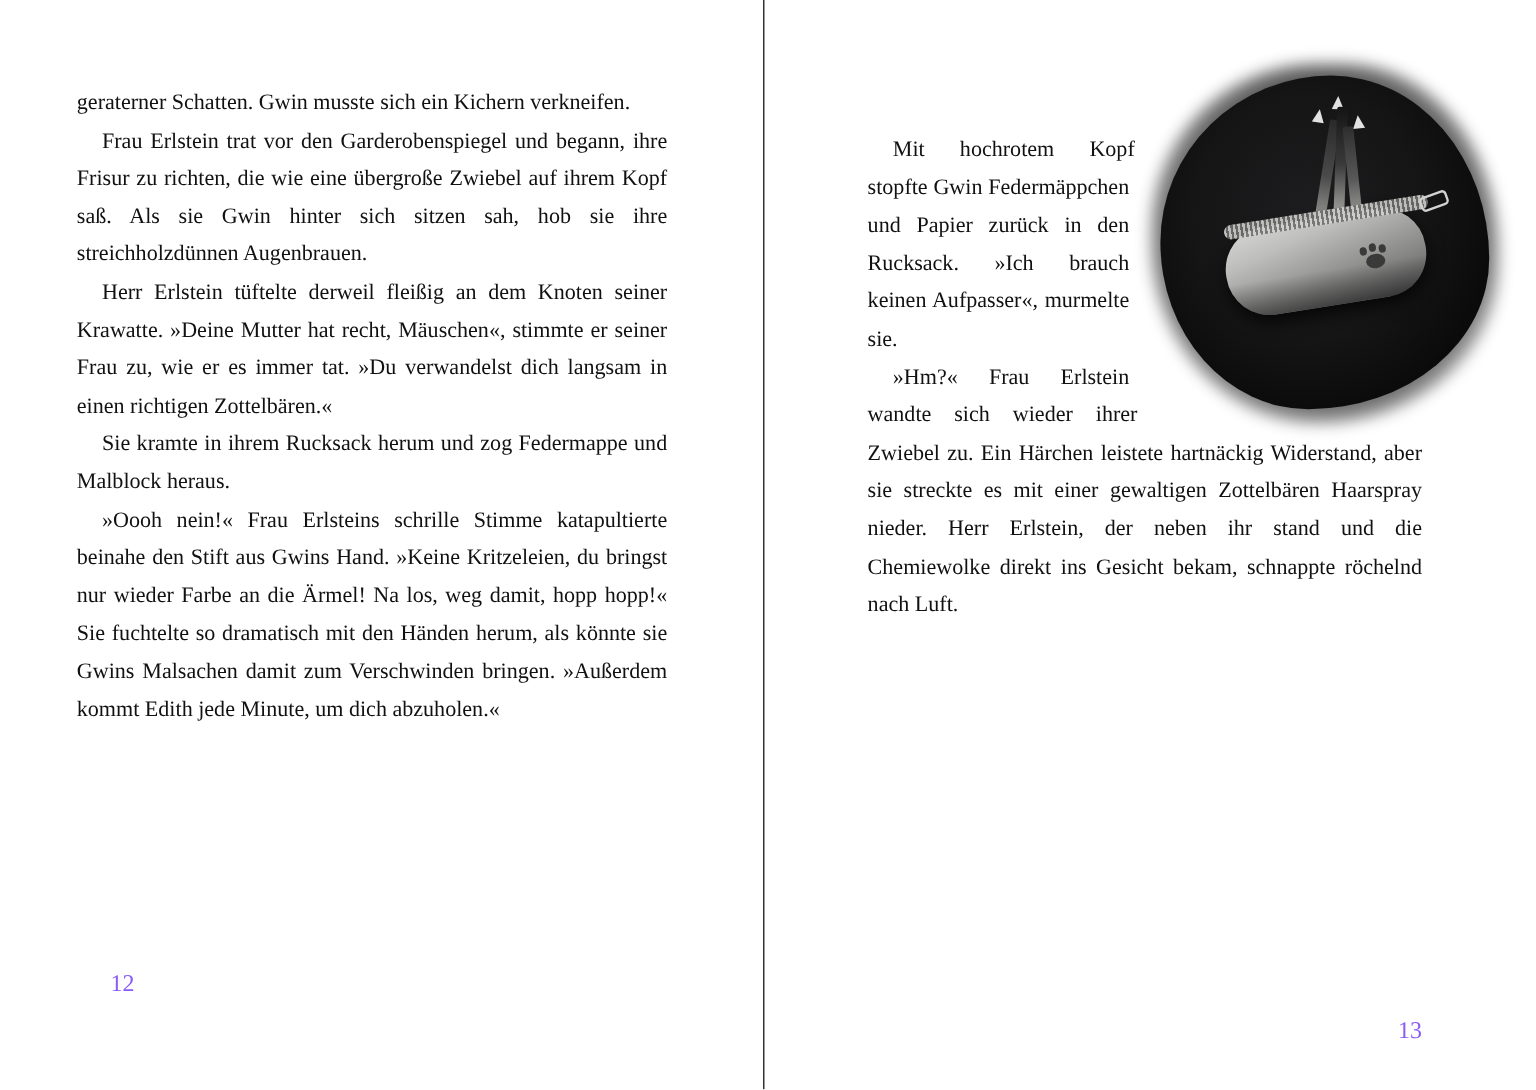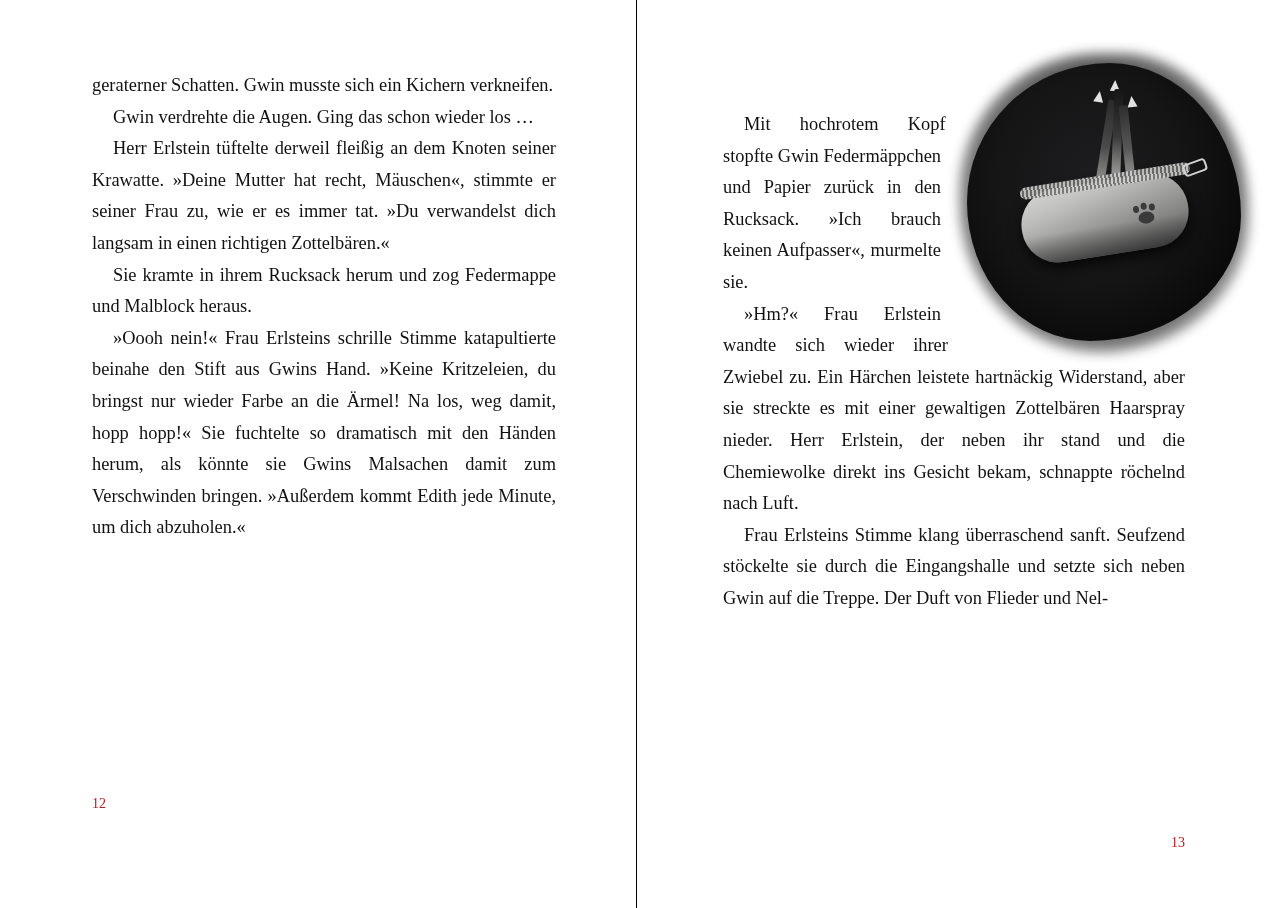--- a/index.html
+++ b/index.html
@@ -26,21 +26,21 @@
   }
   .page {
     position: absolute;
     top: 0;
     height: 908px;
     box-sizing: border-box;
   }
   .page-left {
     left: 0;
     width: 636px;
-    padding: 70px 80px 0 92px;
+    padding: 70px 80px 0 64px;
   }
   .page-right {
     left: 637px;
     width: 643px;
     padding: 70px 95px 0 86px;
     margin-top: 39px;
   }
   .body-text p {
     margin: 0;
     font-size: 18.4px;
@@ -50,24 +50,24 @@
     hyphens: manual;
   }
   .body-text p.noindent {
     text-indent: 0;
   }
   .body-text p .ital {
     font-style: italic;
   }
   .folio {
     position: absolute;
-    bottom: 96px;
-    font-size: 14px;
+    bottom: 80px;
+    font-size: 20px;
     line-height: 16px;
-    color: #b91c1c;
+    color: #8b5cf6;
   }
   .folio-left { left: 92px; }
   .folio-right { right: 95px; }
 
   
   .illus {
     position: relative;
     float: right;
     width: 290px;
     height: 300px;
@@ -183,21 +183,21 @@
 </head>
 <body>
 
 <div class="spread">
 
   <div class="gutter"></div>
 
   <div class="page page-left">
     <div class="body-text">
       <p class="noindent">geraterner Schatten. Gwin musste sich ein Kichern verkneifen.</p>
-      <p>Gwin verdrehte die Augen. Ging das schon wieder los …</p>
+      <p>Frau Erlstein trat vor den Garderobenspiegel und begann, ihre Frisur zu richten, die wie eine übergroße Zwiebel auf ihrem Kopf saß. Als sie Gwin hinter sich sitzen sah, hob sie ihre streichholzdünnen Augenbrauen.</p>
       <p>Herr Erlstein tüftelte derweil fleißig an dem Knoten seiner Krawatte. »Deine Mutter hat recht, Mäuschen«, stimmte er seiner Frau zu, wie er es immer tat. »Du verwandelst dich langsam in einen richtigen Zottelbären.«</p>
       <p>Sie kramte in ihrem Rucksack herum und zog Federmappe und Malblock heraus.</p>
       <p>»Oooh nein!« Frau Erlsteins schrille Stimme katapultierte beinahe den Stift aus Gwins Hand. »Keine Kritzeleien, du bringst nur wieder Farbe an die Ärmel! Na los, weg damit, hopp hopp!« Sie fuchtelte so dramatisch mit den Händen herum, als könnte sie Gwins Malsachen damit zum Verschwinden bringen. »Außerdem kommt Edith jede Minute, um dich abzuholen.«</p>
     </div>
     <div class="folio folio-left">12</div>
   </div>
 
   <div class="page page-right">
 
     <div class="illus">
@@ -221,19 +221,18 @@
             <i class="t3"></i>
         </div>
       </div>
       <div class="zip"></div>
       <div class="zip-pull"></div>
     </div>
 
     <div class="body-text">
       <p>Mit hochrotem Kopf stopfte Gwin Federmäppchen und Papier zurück in den Rucksack. »Ich brauch keinen Aufpasser«, murmelte sie.</p>
       <p>»Hm?« Frau Erlstein wandte sich wieder ihrer Zwiebel zu. Ein Härchen leistete hartnäckig Widerstand, aber sie streckte es mit einer gewaltigen Zottelbären Haarspray nieder. Herr Erlstein, der neben ihr stand und die Chemiewolke direkt ins Gesicht bekam, schnappte röchelnd nach Luft.</p>
-      <p>Frau Erlsteins Stimme klang überraschend sanft. Seufzend stöckelte sie durch die Eingangshalle und setzte sich neben Gwin auf die Treppe. Der Duft von Flieder und Nel-</p>
     </div>
 
     <div class="folio folio-right">13</div>
   </div>
 
 </div>
 
 </body></html>

